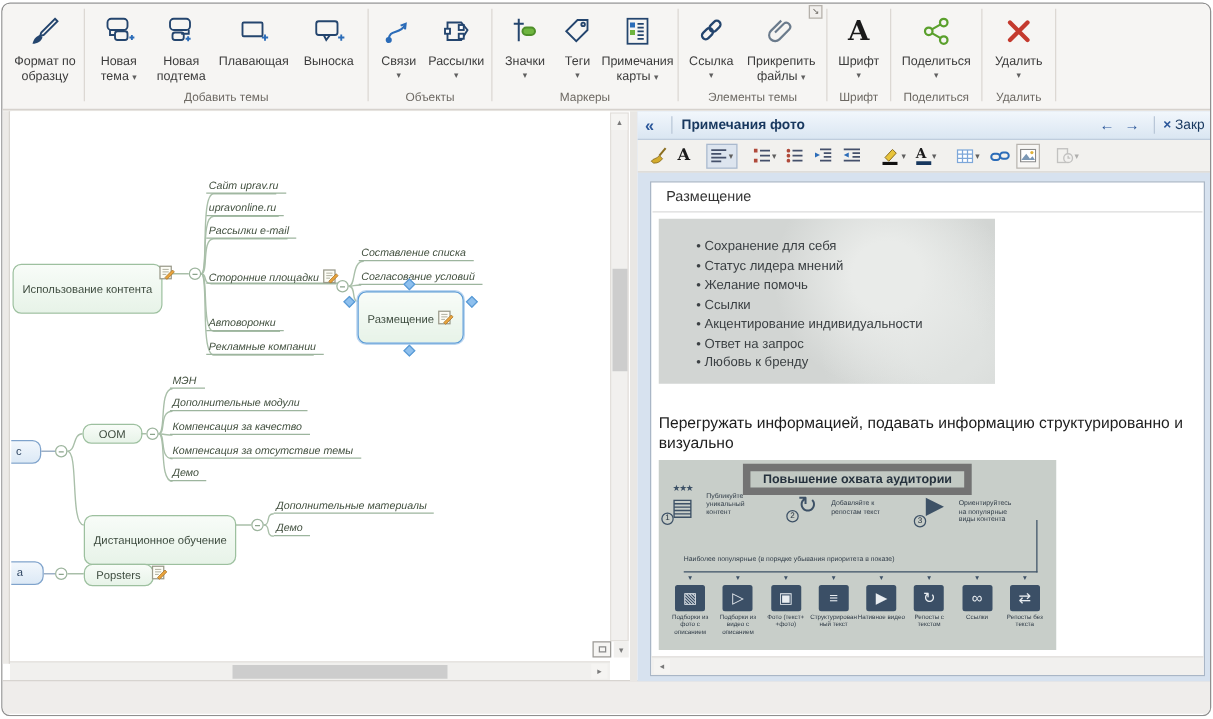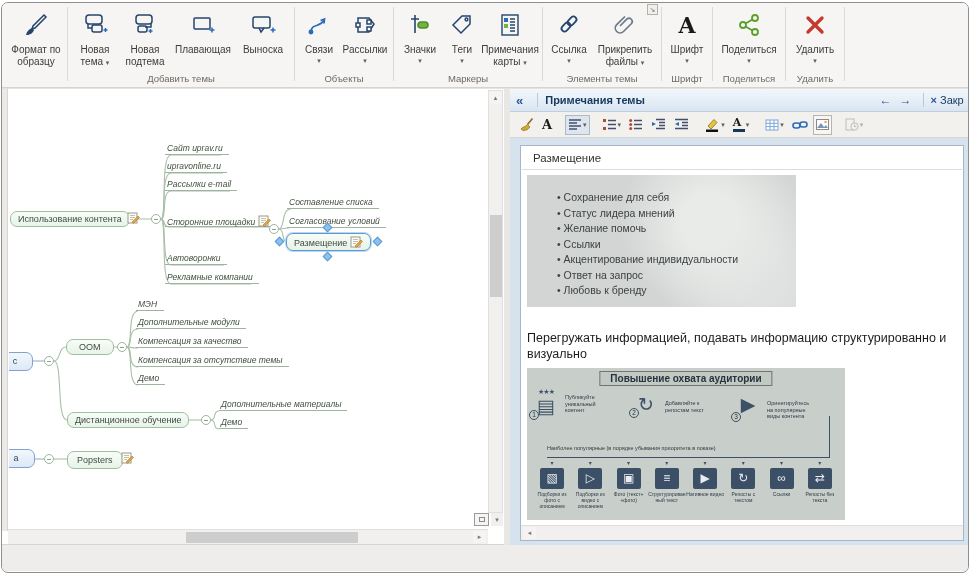--- a/index.html
+++ b/index.html
@@ -21,21 +21,21 @@
   .w54{width:56px}.w46{width:48px}.w52{width:52px}.w62{width:64px}.w40{width:42px}.w48{width:50px}.w44{width:46px}.w36{width:38px}.w56{width:58px}.w64{width:66px}.w70{width:72px}.w42{width:44px}
   .launcher { position:absolute; right:2px; top:1px; width:11px; height:11px; border:1px solid #b5b1ab; color:#6d6963; font-size:7px; line-height:9px; text-align:center; background:#f1efec; }
 
   
   .main { position:relative; height:456px; border-top:1px solid #e6e3df; background:#fff; }
 
   
   .lstrip { position:absolute; left:0; top:0; width:6px; height:442px; background:#eceae7; border-right:1px solid #d8d5d0; }
   .canvas { position:absolute; left:7px; top:0; width:479px; height:440px; background:#fff; overflow:hidden; }
   .wires { position:absolute; left:0; top:0; }
-  .mnode { position:absolute; font-size:9px; color:#3d4b3e; background:linear-gradient(#f8fcf8,#e7f3e8); border:1px solid #9dc09f; border-radius:7px; padding:2px 7px; white-space:nowrap; line-height:10px; }
+  .mnode { position:absolute; font-size:9px; color:#3d4b3e; background:linear-gradient(#f8fcf8,#e7f3e8); border:1px solid #9dc09f; border-radius:7px; padding:14px 7px; white-space:nowrap; line-height:10px; }
   .mnode.blue { background:linear-gradient(#f2f7fc,#dcE9f6); border-color:#7fa3cc; color:#2e4562; text-align:center; }
   .mnode.sel { border:1px solid #5b9bd5; box-shadow:0 0 0 1px #bcd6f0; }
   .mline { position:absolute; font-size:8.5px; color:#42503f; border-bottom:1px solid #9db59e; height:12px; line-height:11px; padding:0 6px 0 2px; white-space:nowrap;font-style:italic; }
   .collapse { position:absolute; width:10px; height:10px; border:1px solid #9db59e; border-radius:50%; background:#fff; }
   .collapse::after { content:""; position:absolute; left:2px; top:4px; width:4px; height:1px; background:#8aa38b; }
   .nico { position:absolute; width:13px; height:12px; }
   .nico-in { display:inline-block; width:13px; height:12px; vertical-align:-2px; margin-left:3px; }
   .hnd { position:absolute; width:7px; height:7px; background:#8ec0ee; border:1px solid #5b9bd5; transform:rotate(45deg); }
 
   
@@ -79,21 +79,21 @@
   .slide1 { position:absolute; left:6px; top:29px; width:269px; height:132px;
             background:radial-gradient(circle at 68% 35%, #e9ebe9 0 14%, rgba(233,235,233,0) 45%),
                        radial-gradient(circle at 85% 75%, #dfe2e0 0 12%, rgba(223,226,224,0) 40%), #d2d5d3; }
   .s1list { position:absolute; left:30px; top:15px; }
   .s1list div { font-size:10.5px; color:#3c4144; line-height:15.5px; }
   .s1list div::before { content:"• "; color:#3c4144; }
 
   .npara { position:absolute; left:6px; top:184px; width:434px; font-size:12.5px; color:#1d1d1d; line-height:16px; }
 
   .ig { position:absolute; left:6px; top:222px; width:318px; height:152px; background:#c8cec9; }
-  .ig-title { position:absolute; left:50%; transform:translateX(-50%); top:3px; padding:1px 10px; border:1px solid #737373; background:#c2c9c3; font-size:10px; font-weight:bold; color:#26323e; white-space:nowrap; }
+  .ig-title { position:absolute; left:50%; transform:translateX(-50%); top:3px; padding:1px 10px; border:6px solid #737373; background:#c2c9c3; font-size:10px; font-weight:bold; color:#26323e; white-space:nowrap; }
   .step { position:absolute; top:20px; display:flex; }
   .s-icon { position:relative; width:30px; text-align:center; }
   .s-stars { font-size:7px; color:#3d5166; letter-spacing:-1px; display:block; line-height:8px; }
   .s-glyph { font-size:19px; color:#3d5166; line-height:22px; display:block; }
   .s-badge { position:absolute; left:-2px; bottom:-2px; width:10px; height:10px; border:1px solid #3d5166; border-radius:50%; background:#c8cec9; font-size:6.5px; line-height:8px; color:#26323e; text-align:center; }
   .s-lbl { width:46px; font-size:5.5px; color:#2e3a46; line-height:6.5px; margin-left:4px; padding-top:6px; }
   .ig-axis { position:absolute; left:20px; top:77px; font-size:5.5px; color:#2e3a46; }
   .ig-line { position:absolute; left:20px; top:89px; width:283px; height:1px; background:#3d5166; }
   .ig-vline { position:absolute; left:302px; top:48px; width:1px; height:42px; background:#3d5166; }
   .ig-items { position:absolute; left:6px; top:92px; width:306px; display:flex; }
@@ -432,21 +432,21 @@
       <span class="hthumb"></span>
       <span class="sbtn rt">▸</span>
     </div>
 
     <div class="splitter"></div>
 
     <div class="panel">
       <div class="np-head">
         <span class="np-collapse">«</span>
         <span class="hdiv"></span>
-        <span class="np-title">Примечания темы</span>
+        <span class="np-title">Примечания фото</span>
         <span class="np-sp"></span>
         <span class="np-arr">←</span>
         <span class="np-arr">→</span>
         <span class="hdiv"></span>
         <span class="np-x">×</span>
         <span class="np-close">Закрыть</span>
       </div>
 
       <div class="np-tools">
         <span class="tbtn">

